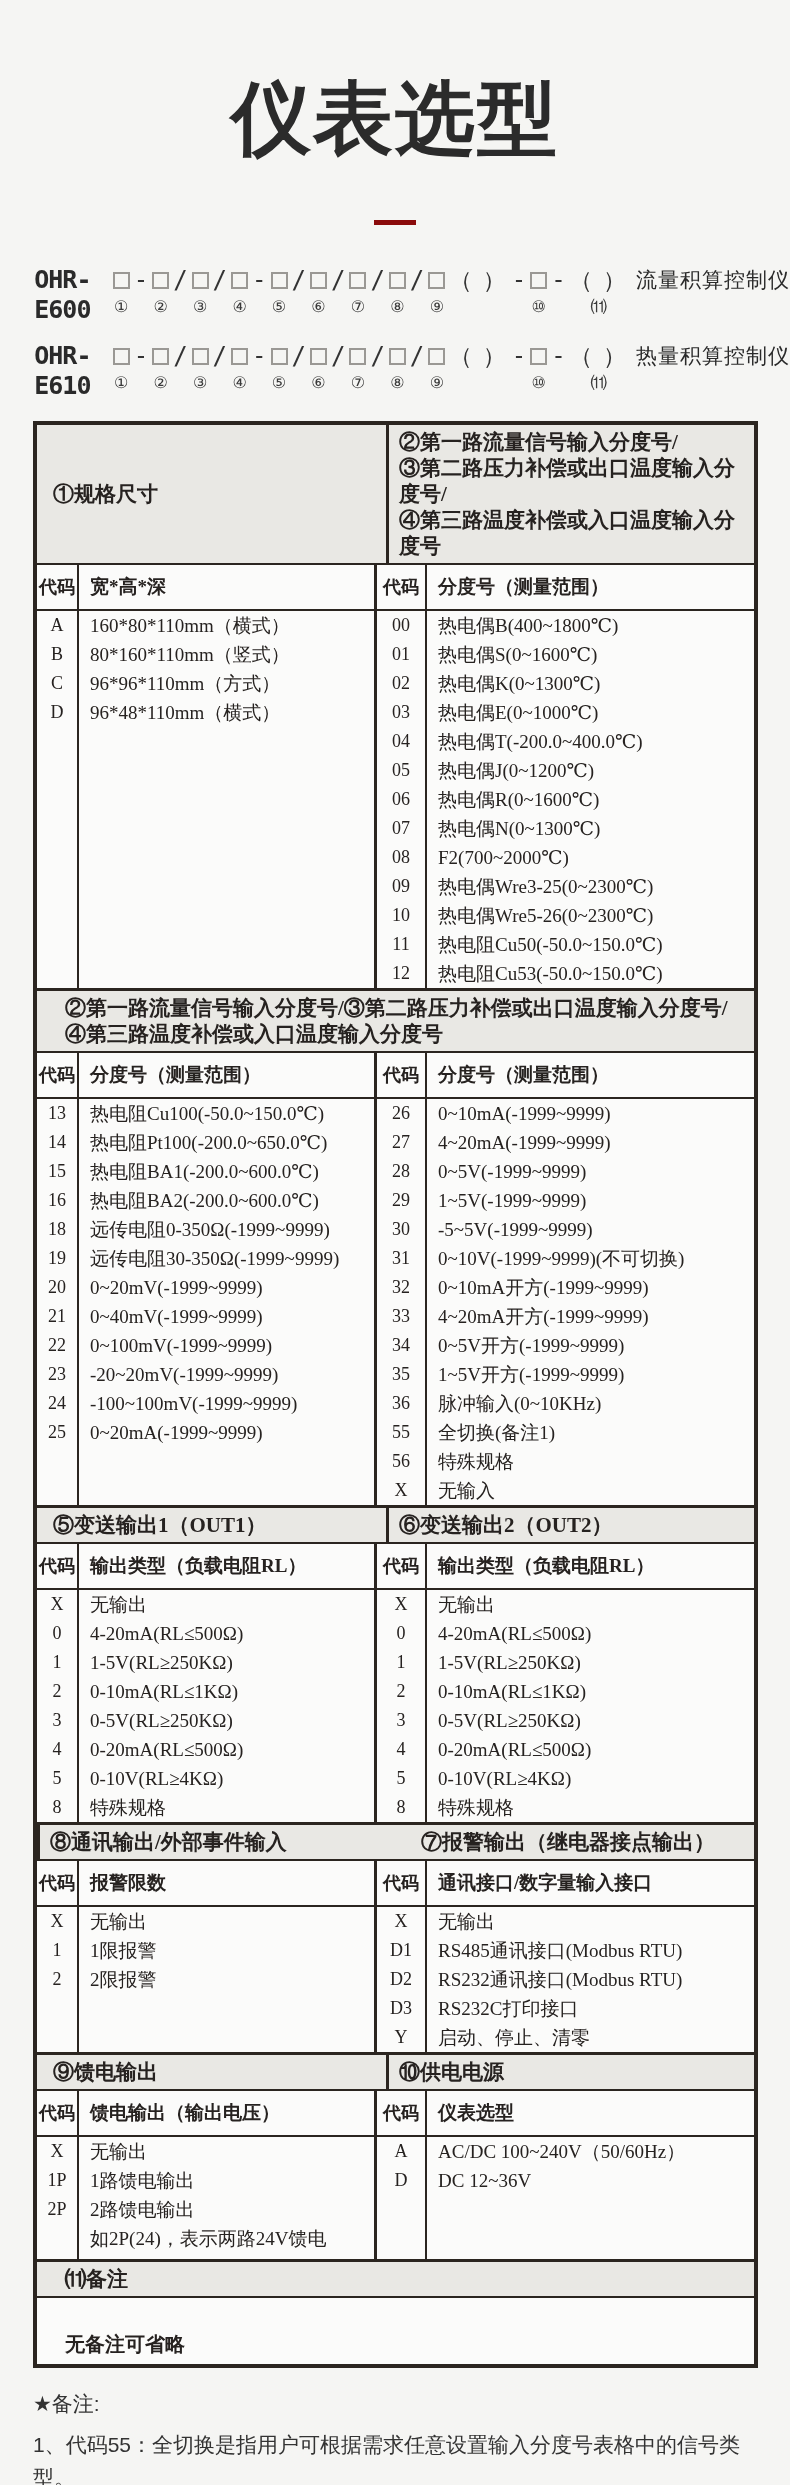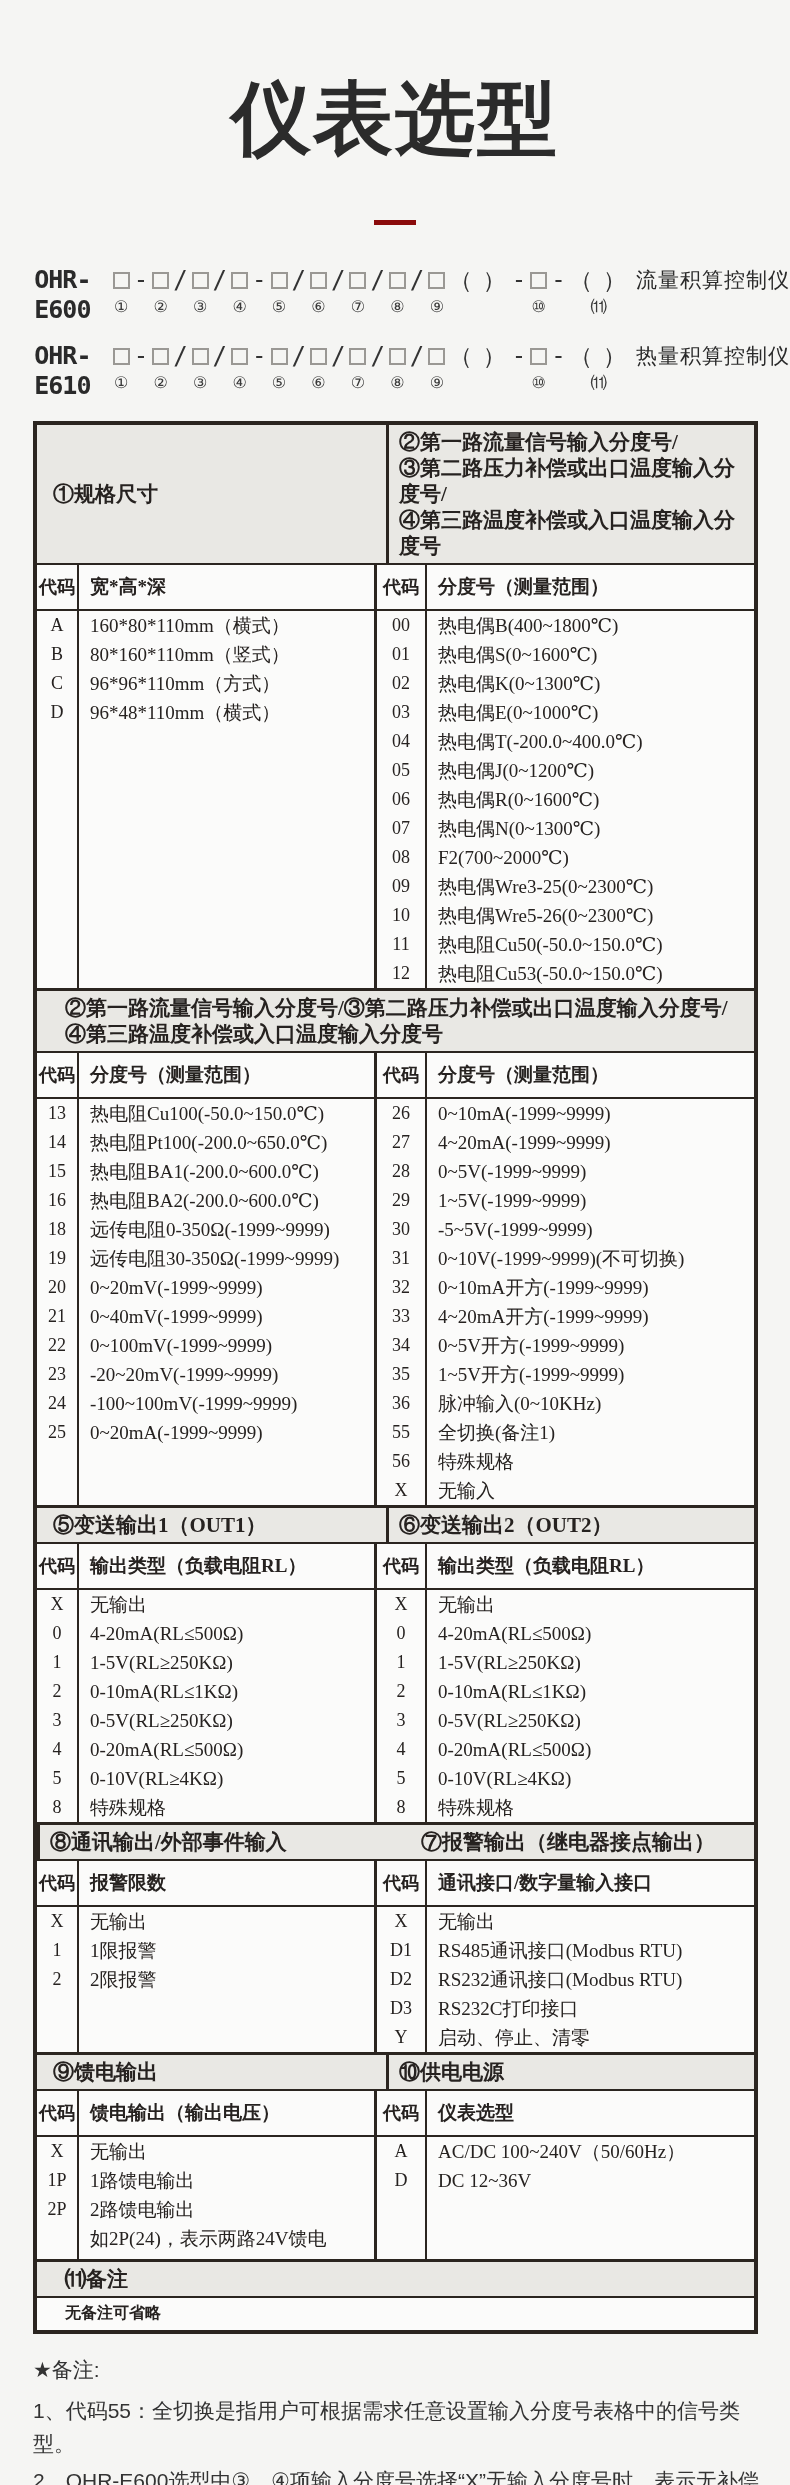--- a/index.html
+++ b/index.html
@@ -43,21 +43,21 @@
   .half.left { width:337px; }
   .half.right { flex:1; border-left:3px solid #2b2520; }
   .half::before { content:""; position:absolute; top:0; bottom:0; width:2px; background:#2b2520; left:40px; }
   .half.right::before { left:48px; }
   .trow { display:flex; height:29px; align-items:center; font-size:19px; white-space:nowrap; }
   .trow .code { width:40px; text-align:center; flex:none; font-size:18px; }
   .half.right .trow .code { width:48px; }
   .trow .lbl { padding-left:13px; overflow:hidden; }
   .trow.subhead { font-weight:700; border-bottom:2px solid #2b2520; height:46px; }
   .filler { flex:1; }
-  .fullrow { padding:5px 0 6px 28px; font-size:16px; font-weight:700; }
+  .fullrow { padding:5px 0 6px 28px; font-size:20px; font-weight:700;margin-top:28px; }
   
   .section[data-sec="4"] .cols { min-height:168px; }
   .section[data-sec="0"] .band-cell.left { justify-content:center; }
 
   
   .notes { margin:22px 0 0 33px; width:727px; font-size:21px; color:#333; }
   .notes .star { margin-bottom:10px; }
   .notes .n-item { line-height:33px; margin-bottom:4px; }
 </style>
 </head>

